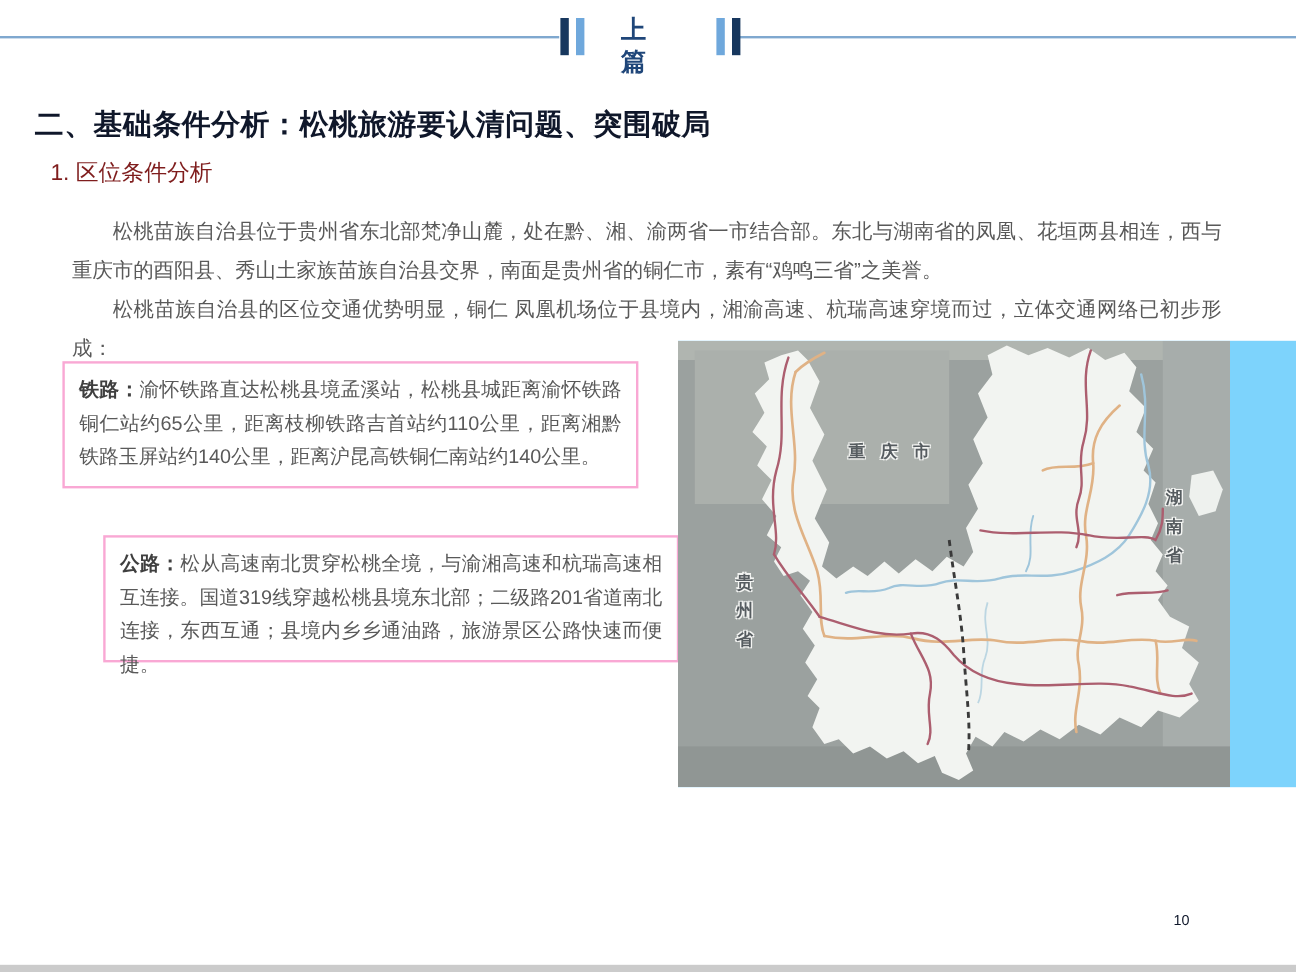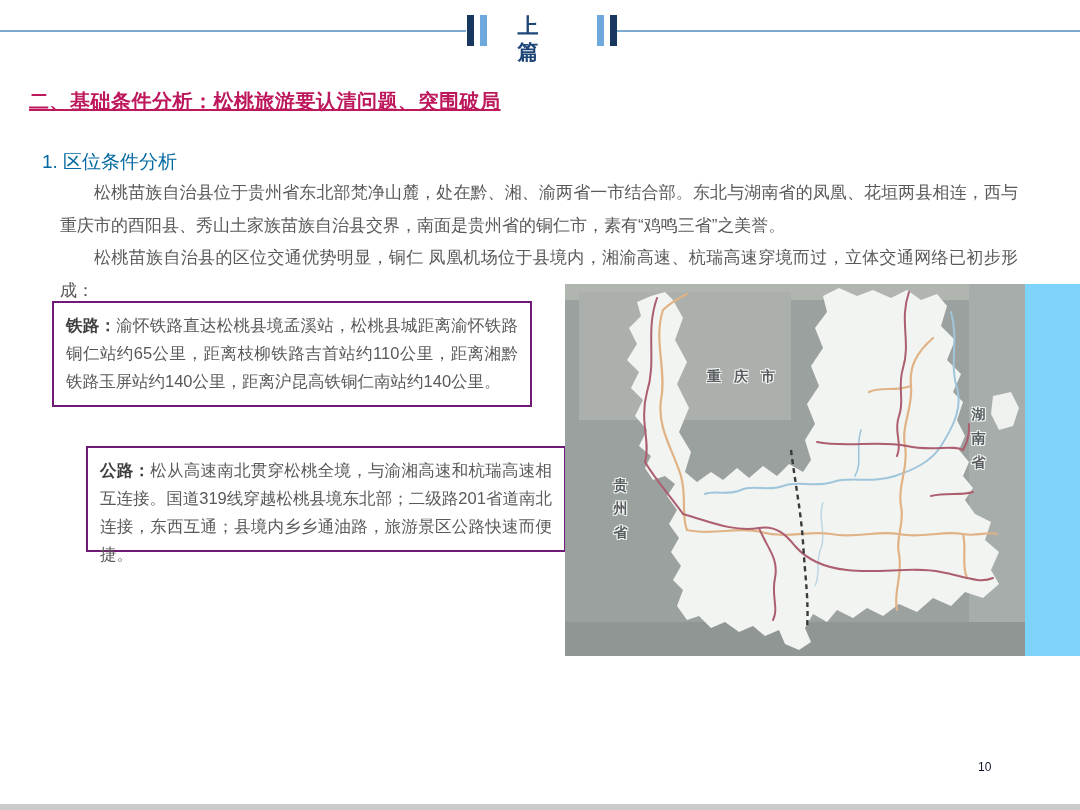--- a/index.html
+++ b/index.html
@@ -16,35 +16,35 @@
   .vbar.light{background:#6fa8dc;}
   .vbar.b1{left:467px;} .vbar.b2{left:480px;}
   .vbar.b3{left:597px;} .vbar.b4{left:610px;}
   .part-label{
     position:absolute;left:498px;top:13px;width:60px;text-align:center;
     color:#1f4679;font-size:21px;font-weight:700;line-height:26px;
   }
   
   .page-title{
     position:absolute;left:29px;top:88px;width:1000px;
-    font-size:20px;font-weight:700;color:#be185d;letter-spacing:0.5px;text-decoration:underline;
+    font-size:24px;font-weight:700;color:#0f172a;letter-spacing:0.5px;
   }
   .section-heading{
-    position:absolute;left:42px;top:149px;font-size:19px;color:#0369a1;
+    position:absolute;left:42px;top:131px;font-size:19px;color:#7f1d1d;
   }
   .para{
     position:absolute;left:60px;width:958px;
     font-size:17px;color:#595959;line-height:33px;text-align:justify;
   }
   .para.p1{top:176px;text-indent:2em;}
   .para.p2{top:241px;text-indent:2em;}
   
   .info-box{
     position:absolute;left:52px;width:452px;height:86px;
-    border:2px solid #701a75;background:#ffffff;
+    border:2px solid #f9a8d4;background:#ffffff;
     padding:8px 12px;box-sizing:content-box;
     font-size:16.5px;line-height:28px;color:#595959;text-align:justify;
   }
   .info-box .box-label{font-weight:700;color:#3f3f3f;}
   .info-box.rail{top:301px;}
   .info-box.road{top:446px;margin-left:34px;}
   .info-box.air{top:588px;}
   
   .map{
     position:absolute;left:565px;top:284px;width:517px;height:372px;

